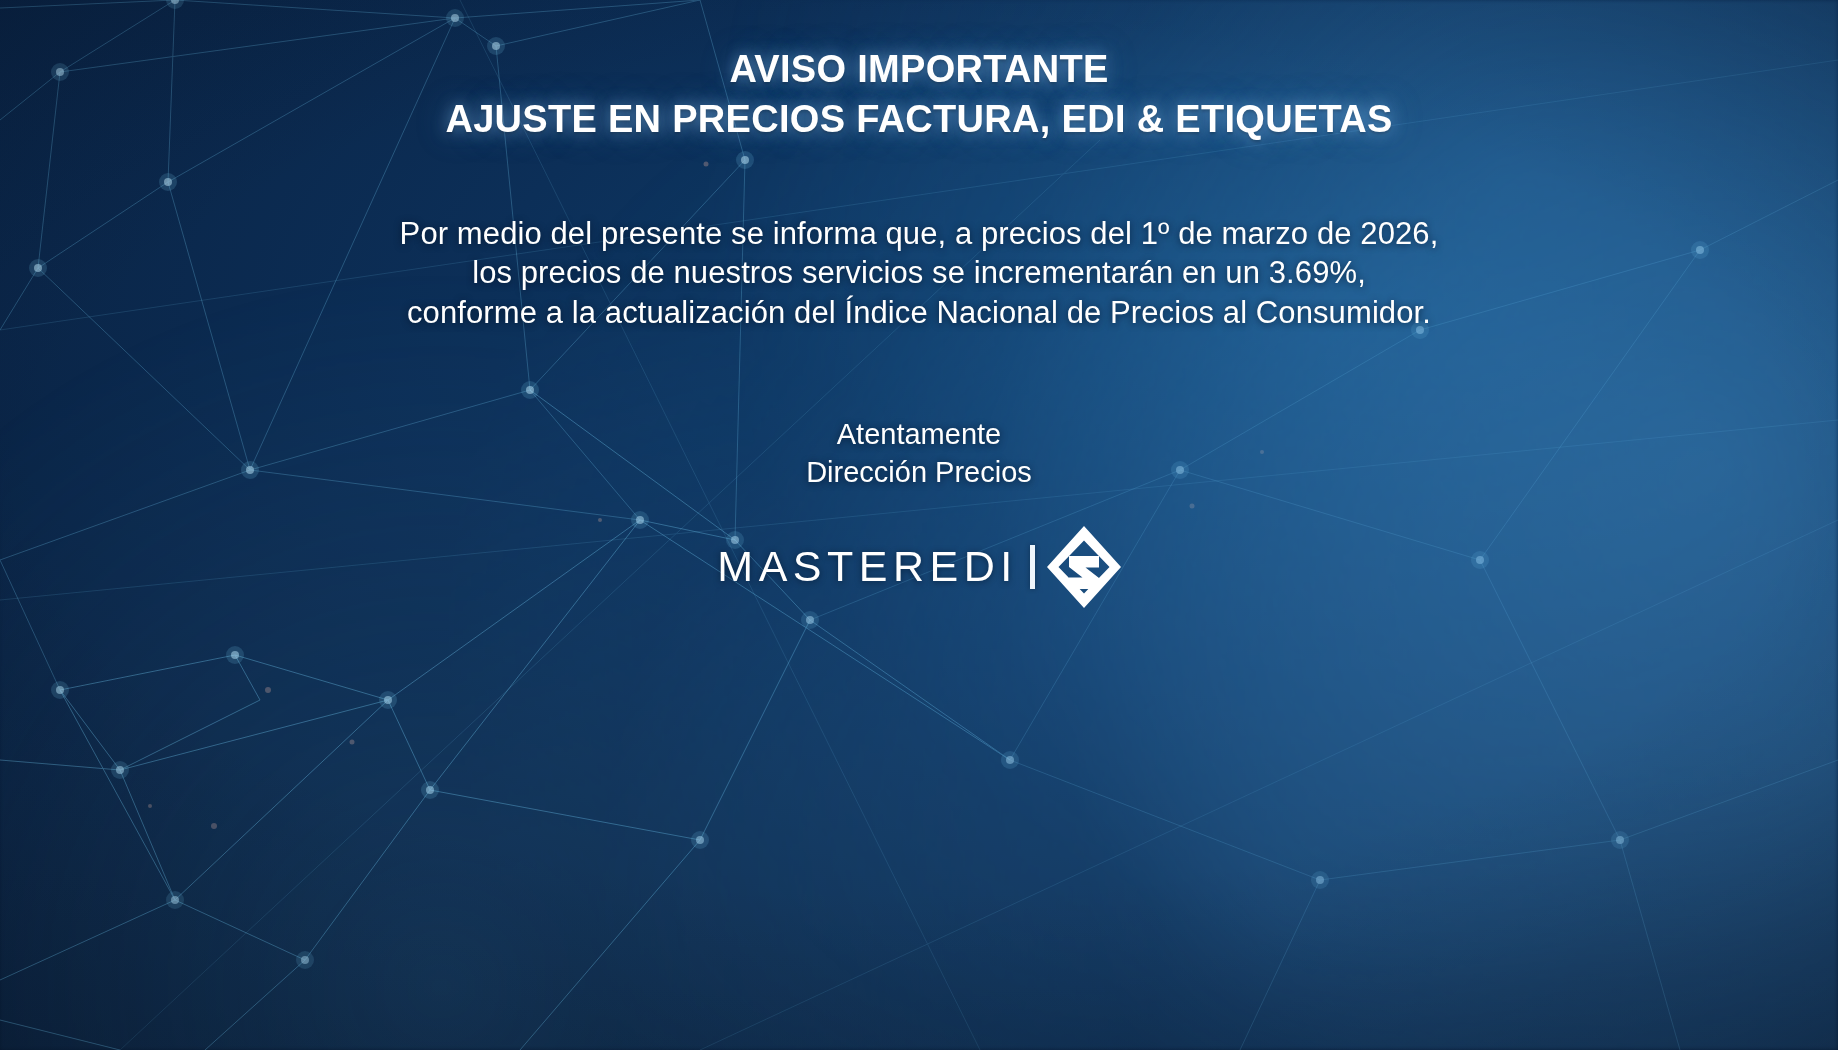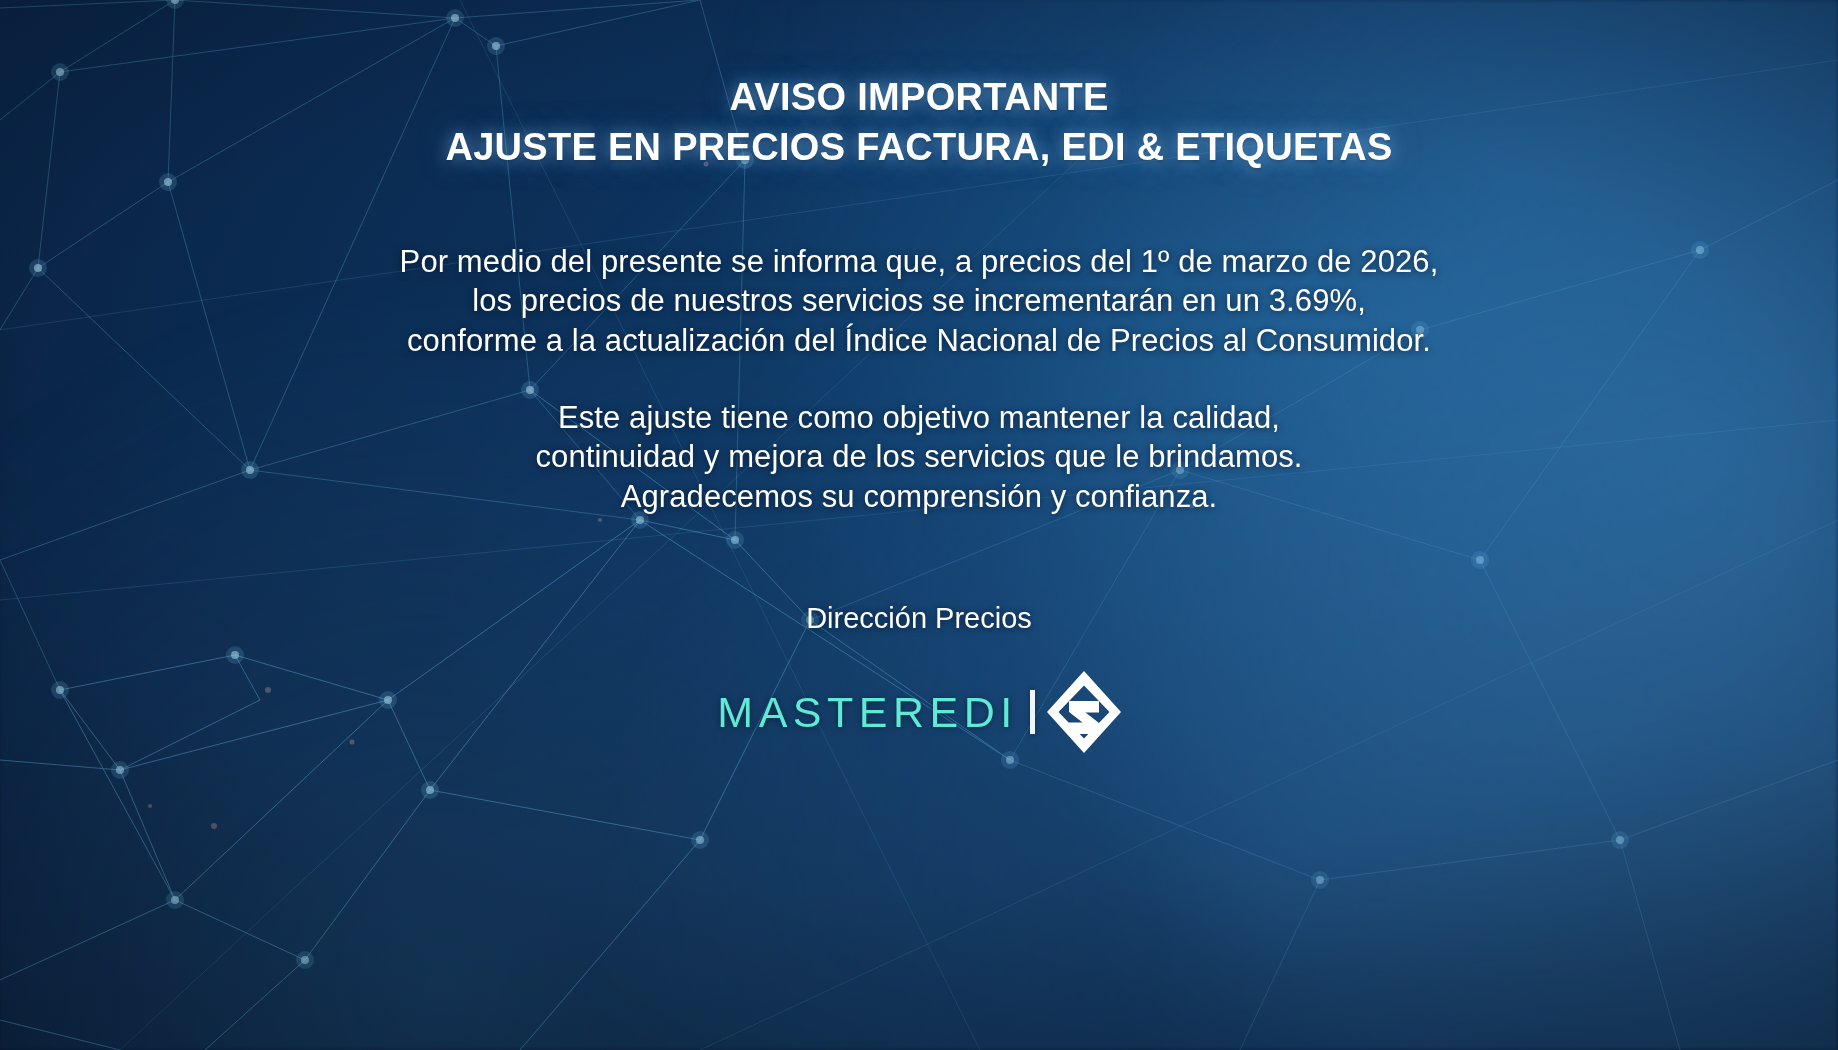--- a/index.html
+++ b/index.html
@@ -59,21 +59,21 @@
     position: absolute;
     inset: 0;
     display: flex;
     flex-direction: column;
     align-items: center;
     text-align: center;
     color: #ffffff;
   }
 
   .headline {
-    margin-top: 72px;
+    margin-top: 44px;
     font-size: 38px;
     font-weight: bold;
     letter-spacing: 0.3px;
     line-height: 1.32;
     text-shadow:
       0 0 16px rgba(150,205,255,0.55),
       0 0 34px rgba(110,180,240,0.34),
       0 2px 3px rgba(0,0,0,0.30);
   }
   .headline .line2 { display: block; }
@@ -104,21 +104,21 @@
     margin-top: 34px;
     display: flex;
     align-items: center;
     justify-content: center;
     gap: 12px;
   }
   .logo-word {
     font-size: 43px;
     font-weight: 400;
     letter-spacing: 5.5px;
-    color: #5eead4;
+    color: #ffffff;
     line-height: 1;
     text-shadow: 0 1px 6px rgba(4,18,38,0.6);
   }
   .logo-bar {
     width: 5px;
     height: 44px;
     background: #eef5fc;
     box-shadow: 0 0 5px rgba(4,18,38,0.45);
   }
   .logo-mark { display: block; }
@@ -265,29 +265,25 @@
 
     <div class="body-block">
 
 
       <p class="para">
         <span class="ln">Por medio del presente se informa que, a precios del 1º de marzo de 2026,</span>
         <span class="ln">los precios de nuestros servicios se incrementarán en un 3.69%,</span>
         <span class="ln">conforme a la actualización del Índice Nacional de Precios al Consumidor.</span>
       </p>
 
-      <p class="para">
-        <span class="ln">Este ajuste tiene como objetivo mantener la calidad,</span>
-        <span class="ln">continuidad y mejora de los servicios que le brindamos.</span>
-        <span class="ln">Agradecemos su comprensión y confianza.</span>
-      </p>
 
     </div>
 
     <div class="signoff">
+      <span class="ln">Atentamente</span>
       <span class="ln">Dirección Precios</span>
     </div>
 
     <div class="logo">
       <span class="logo-word">MASTEREDI</span>
       <span class="logo-bar"></span>
       <svg class="logo-mark" width="74" height="82" viewBox="0 0 74 82" aria-hidden="true">
         <path fill="#ffffff" fill-rule="evenodd" d="M37 0 74 41 37 82 0 41 37 0 Z
              M37 14.5 11.5 41 37 67.5 62.5 41 37 14.5 Z"></path>
         <path fill="#ffffff" d="M22 30 L52 30 L52 41.5 L38.5 41.5 L52 52 L52 63 L22 63 L22 51.5 L35.5 51.5 L22 41 Z"></path>

